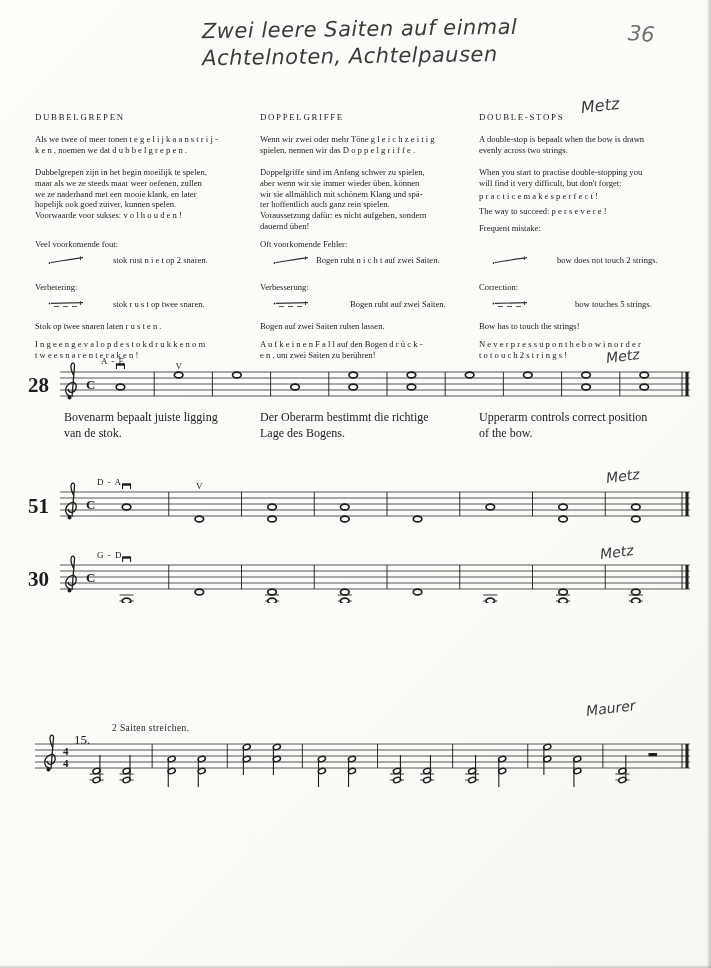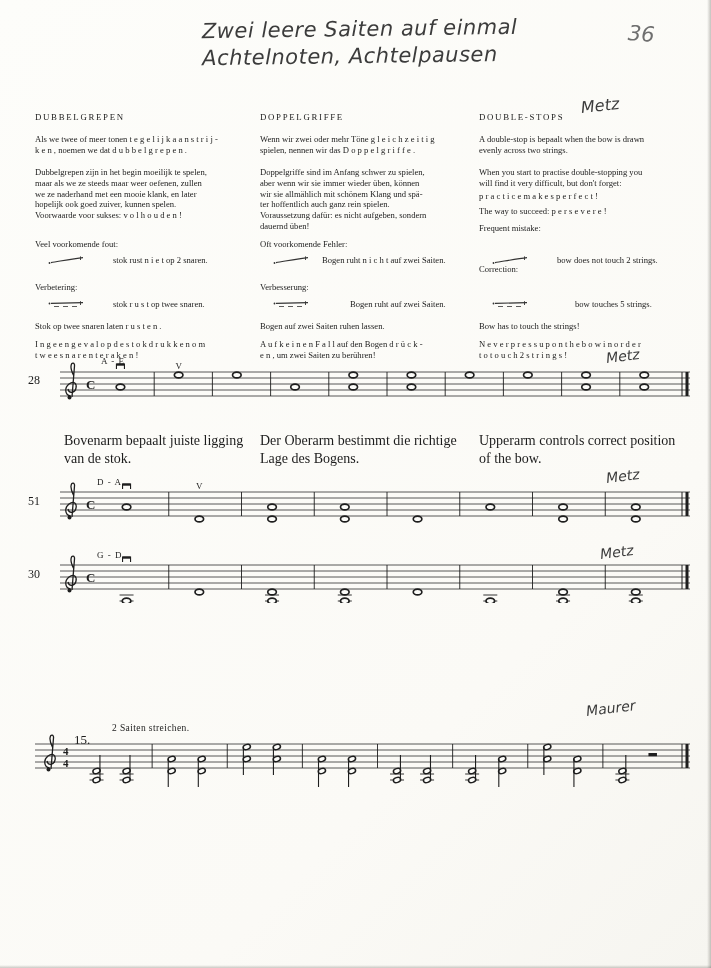--- a/index.html
+++ b/index.html
@@ -19,28 +19,28 @@
 
   .col{position:absolute;top:112px;width:214px;font-size:8.6px;line-height:1.26;}
   .col-nl{left:35px;} .col-de{left:260px;} .col-en{left:479px;}
   .blk{position:absolute;left:0;width:214px;white-space:pre-line;}
   .heading{letter-spacing:1.7px;font-size:8.8px;}
   .sig-inline{position:absolute;left:102px;top:-16px;font-size:16px;transform:rotate(-6deg);}
   .bow-row{display:flex;align-items:flex-end;}
   .bow-row .sketch{margin-left:12px;flex:0 0 auto;}
   .bow-row .txt{margin-left:26px;white-space:pre-line;}
 
-  .staff-num{position:absolute;font-size:12px;}
+  .staff-num{position:absolute;font-size:21px;font-weight:bold;}
   .staff-num-15{position:absolute;font-size:13px;}
   .staff-label{position:absolute;font-size:9px;letter-spacing:1px;}
   .staff-label-15{position:absolute;font-size:9.5px;letter-spacing:.4px;}
   .staff-sig{position:absolute;font-size:14px;transform:rotate(-7deg);}
   .staff-svg{position:absolute;}
 
-  .caption{position:absolute;top:432px;width:200px;font-size:14px;line-height:1.3;white-space:pre-line;}
+  .caption{position:absolute;top:410px;width:200px;font-size:12px;line-height:1.3;white-space:pre-line;}
 </style>
 </head>
 <body>
 
 <div class="paper"></div>
 
 <div class="title hand">Zwei leere Saiten auf einmal
 Achtelnoten, Achtelpausen</div>
 <div class="page-num hand">36</div>
 
@@ -87,21 +87,21 @@
 ter hoffentlich auch ganz rein spielen.
 Voraussetzung dafür: es nicht aufgeben, sondern
 dauernd üben!</div>
   <div class="blk" style="top:127px">Oft voorkomende Fehler:</div>
   <div class="blk bow-row" style="top:142px">
     <svg class="sketch" width="40" height="12" viewBox="0 0 40 12">
       <circle cx="2.5" cy="9" r="0.9" fill="#333"></circle>
       <path d="M4,8.6 C14,7 27,4.6 36,3.6" stroke="#333" stroke-width="1.1" fill="none"></path>
       <path d="M33.5,2.4 L33.5,6" stroke="#333" stroke-width="0.9"></path>
     </svg>
-    <span class="txt" style="margin-left:10px">Bogen ruht  n i c h t  auf zwei Saiten.</span>
+    <span class="txt" style="margin-left:4px">Bogen ruht  n i c h t  auf zwei Saiten.</span>
   </div>
   <div class="blk" style="top:170px">Verbesserung:</div>
   <div class="blk bow-row" style="top:186px">
     <svg class="sketch" width="40" height="12" viewBox="0 0 40 12">
       <circle cx="2.5" cy="5.5" r="0.9" fill="#333"></circle>
       <path d="M4,5.4 L36,4.6" stroke="#333" stroke-width="1.1" fill="none"></path>
       <path d="M33.5,3.2 L33.5,7" stroke="#333" stroke-width="0.9"></path>
       <path d="M7,8.5 h5 M16,8.5 h5 M25,8.5 h5" stroke="#333" stroke-width="0.8"></path>
     </svg>
     <span class="txt" style="margin-left:38px">Bogen ruht auf zwei Saiten.</span>
@@ -122,21 +122,21 @@
   <div class="blk" style="top:94px">The way to succeed:  p e r s e v e r e !</div>
   <div class="blk" style="top:111px">Frequent mistake:</div>
   <div class="blk bow-row" style="top:142px">
     <svg class="sketch" width="40" height="12" viewBox="0 0 40 12">
       <circle cx="2.5" cy="9" r="0.9" fill="#333"></circle>
       <path d="M4,8.6 C14,7 27,4.6 36,3.6" stroke="#333" stroke-width="1.1" fill="none"></path>
       <path d="M33.5,2.4 L33.5,6" stroke="#333" stroke-width="0.9"></path>
     </svg>
     <span class="txt">bow does not touch 2 strings.</span>
   </div>
-  <div class="blk" style="top:152px">Correction:</div>
+  <div class="blk" style="top:170px">Correction:</div>
   <div class="blk bow-row" style="top:186px">
     <svg class="sketch" width="40" height="12" viewBox="0 0 40 12">
       <circle cx="2.5" cy="5.5" r="0.9" fill="#333"></circle>
       <path d="M4,5.4 L36,4.6" stroke="#333" stroke-width="1.1" fill="none"></path>
       <path d="M33.5,3.2 L33.5,7" stroke="#333" stroke-width="0.9"></path>
       <path d="M7,8.5 h5 M16,8.5 h5 M25,8.5 h5" stroke="#333" stroke-width="0.8"></path>
     </svg>
     <span class="txt" style="margin-left:44px">bow touches 5 strings.</span>
   </div>
   <div class="blk" style="top:209px">Bow has to touch the strings!</div>

